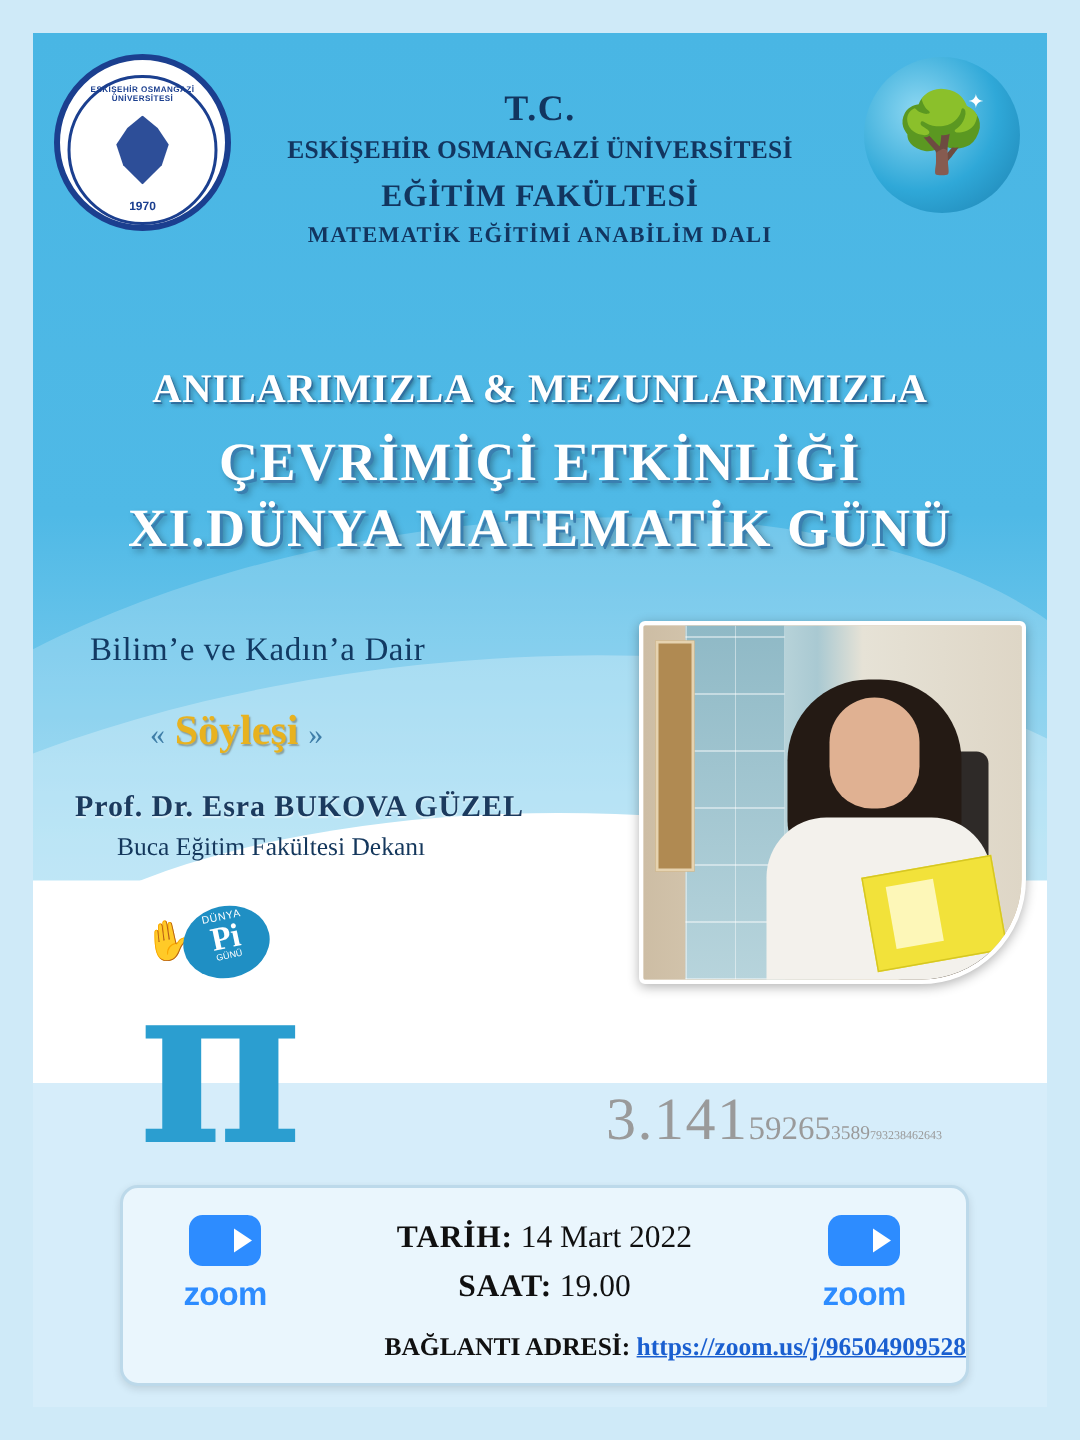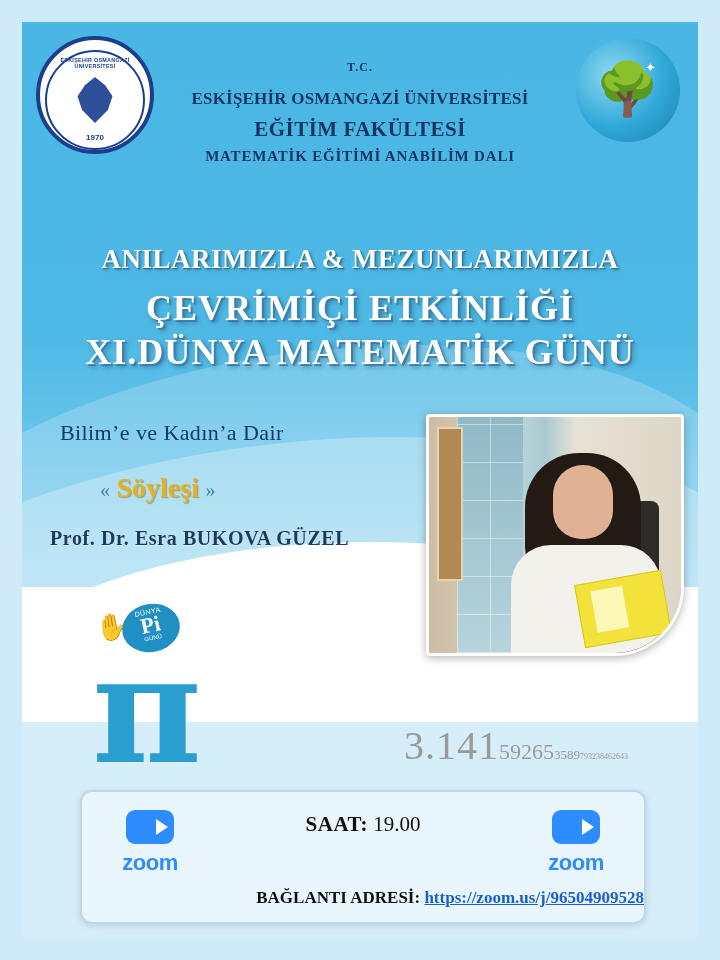--- a/index.html
+++ b/index.html
@@ -152,24 +152,24 @@
 
   .head-block {
     position: absolute;
     left: 120px;
     right: 120px;
     top: 38px;
     text-align: center;
     color: #12355f;
   }
   .head-tc {
-    font-size: 12px;
+    font-size: 24px;
     font-weight: bold;
     letter-spacing: 1px;
-    margin-bottom: 14px;
+    margin-bottom: 3px;
   }
   .head-uni {
     font-size: 17px;
     font-weight: bold;
     letter-spacing: 0.2px;
     margin-bottom: 8px;
   }
   .head-fac {
     font-size: 21px;
     font-weight: bold;
@@ -517,20 +517,21 @@
     <div>XI.DÜNYA MATEMATİK GÜNÜ</div>
   </div>
 
   <div class="talk-line1">Bilim’e ve Kadın’a Dair</div>
   <div class="talk-line2">
     <span class="q">«</span>
     <span class="hl">Söyleşi</span>
     <span class="q">»</span>
   </div>
   <div class="speaker-name">Prof. Dr. Esra BUKOVA GÜZEL</div>
+  <div class="speaker-title">Buca Eğitim Fakültesi Dekanı</div>
 
   <div class="photo">
     <div class="wall"></div>
     <div class="tiles"></div>
     <div class="frame"></div>
     <div class="chair"></div>
     <div class="hair"></div>
     <div class="face"></div>
     <div class="body"></div>
     <div class="book">
@@ -552,20 +553,24 @@
 
   <div class="infobox">
 
     <div class="zoom-logo zoom-left">
       <div class="zoom-cam"></div>
       <div class="zoom-word">zoom</div>
     </div>
 
     <div class="info-center">
       <div class="info-row">
+        <b>TARİH:</b>
+        <span>14 Mart 2022</span>
+      </div>
+      <div class="info-row">
         <b>SAAT:</b>
         <span>19.00</span>
       </div>
     </div>
 
     <div class="zoom-logo zoom-right">
       <div class="zoom-cam"></div>
       <div class="zoom-word">zoom</div>
     </div>
 

